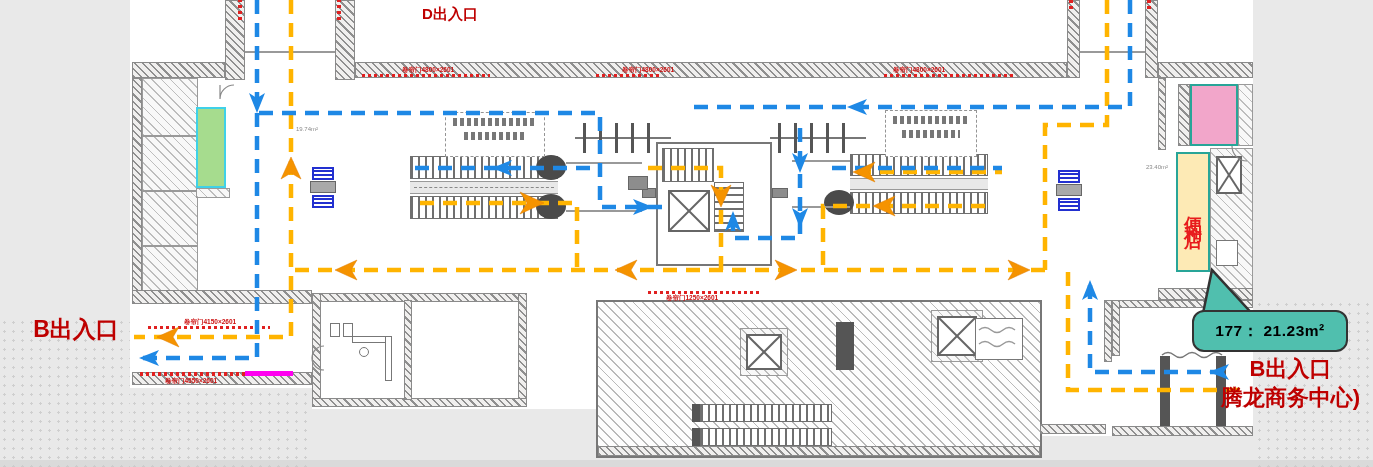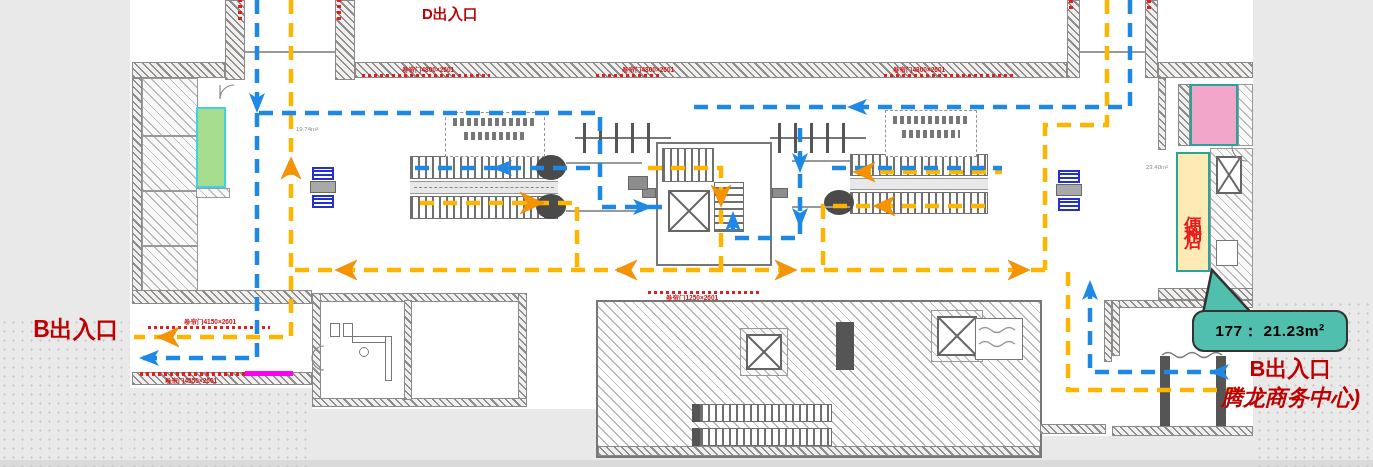--- a/index.html
+++ b/index.html
@@ -278,16 +278,16 @@
   <div class="abs bigred" style="left:300px;top:0;width:300px;">
     <div style="font-size:15px;line-height:27px;">D出入口</div>
   </div>
 
   <div class="abs bigred" style="left:0;top:314px;width:152px;">
     <div style="font-size:23px;line-height:31px;">B出入口</div>
   </div>
 
   <div class="abs bigred" style="left:1208px;top:354px;width:165px;">
     <div style="font-size:22px;line-height:29px;">B出入口</div>
-    <div style="font-size:22px;line-height:29px;font-style:italic;">腾龙商务中心)</div>
+    <div style="font-size:22px;line-height:29px;">腾龙商务中心)</div>
   </div>
 
 </div>
 
 </body></html>

